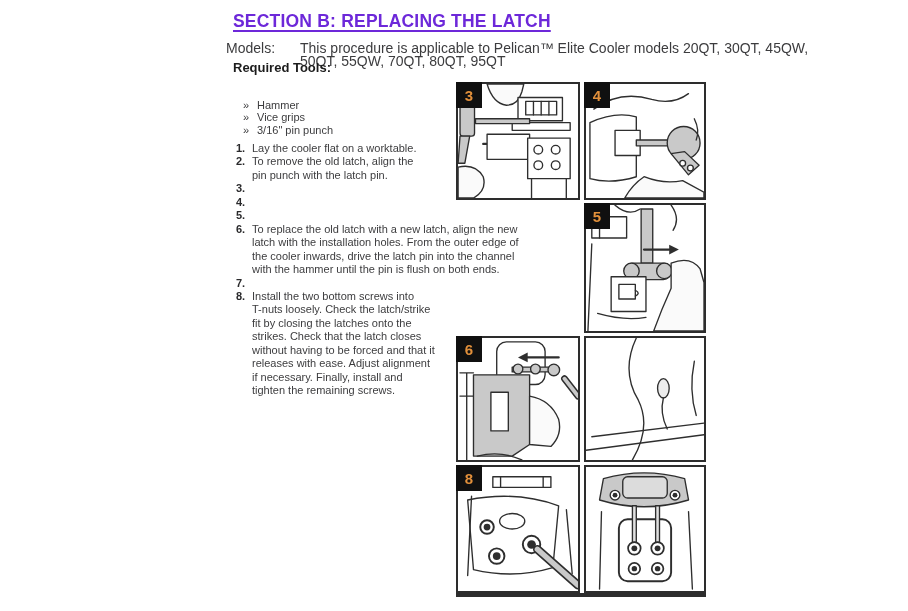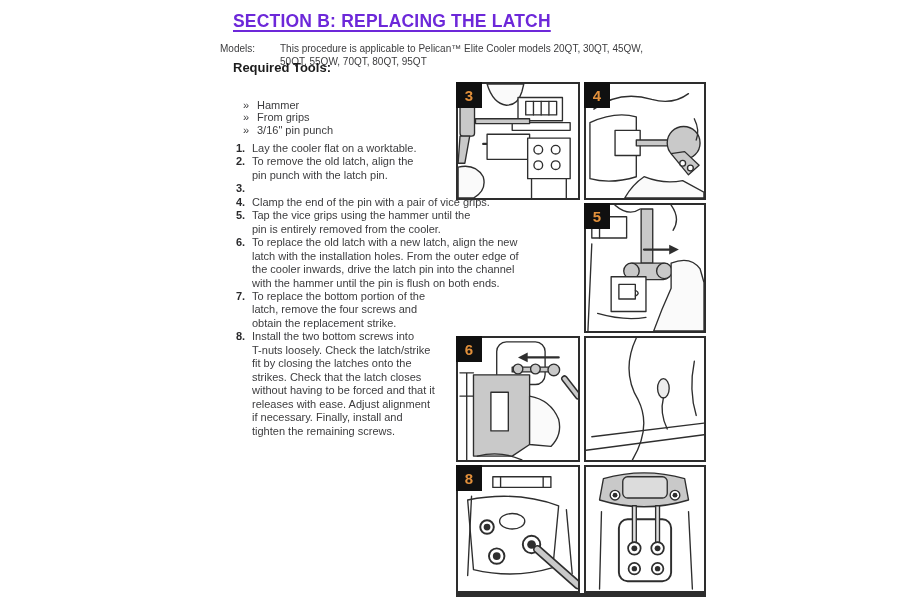--- a/index.html
+++ b/index.html
@@ -5,21 +5,21 @@
   html,body{margin:0;padding:0;background:#ffffff;}
   .page{
     position:relative;width:908px;height:611px;background:#ffffff;overflow:hidden;
     font-family:"Liberation Sans",sans-serif;color:#3c3c3e;
   }
   .title{
     position:absolute;left:233px;top:11px;font-size:17.5px;font-weight:bold;
     color:#6d28d9;letter-spacing:.2px;text-decoration:underline;
     text-decoration-thickness:2px;text-underline-offset:3px;white-space:nowrap;
   }
-  .models{position:absolute;left:220px;top:42px;display:flex;font-size:10px;line-height:13px;}
+  .models{position:absolute;left:226px;top:42px;display:flex;font-size:14px;line-height:13px;}
   .models-label{flex:none;margin-right:5px;}
   .models-text{white-space:pre-line;margin-left:20px;}
   .tools-heading{
     position:absolute;left:233px;top:60px;font-size:13px;font-weight:bold;color:#1c1c1c;
   }
   .tools-list{position:absolute;left:243px;top:99px;font-size:11px;line-height:12.4px;}
   .tool-item{display:flex;}
   .tool-bullet{flex:none;width:14px;}
   .steps{position:absolute;left:236px;top:142px;width:334px;font-size:11px;line-height:13.45px;}
   .step{display:flex;}
@@ -52,21 +52,21 @@
 
   <div class="tools-heading">Required Tools:</div>
 
   <div class="tools-list">
     <div class="tool-item">
       <span class="tool-bullet">»</span>
       <span>Hammer</span>
     </div>
     <div class="tool-item">
       <span class="tool-bullet">»</span>
-      <span>From grips</span>
+      <span>Vice grips</span>
     </div>
     <div class="tool-item">
       <span class="tool-bullet">»</span>
       <span>3/16" pin punch</span>
     </div>
   </div>
 
   <div class="steps">
     <div class="step">
       <span class="step-num">1.</span>
@@ -75,40 +75,34 @@
     <div class="step">
       <span class="step-num">2.</span>
       <span class="step-text">To remove the old latch, align the
 pin punch with the latch pin.</span>
     </div>
     <div class="step">
       <span class="step-num">3.</span>
     </div>
     <div class="step">
       <span class="step-num">4.</span>
-      <span class="step-text">Clamp the end of the pin with a pair of vice grips.</span>
     </div>
     <div class="step">
       <span class="step-num">5.</span>
-      <span class="step-text">Tap the vice grips using the hammer until the
-pin is entirely removed from the cooler.</span>
     </div>
     <div class="step">
       <span class="step-num">6.</span>
       <span class="step-text">To replace the old latch with a new latch, align the new
 latch with the installation holes. From the outer edge of
 the cooler inwards, drive the latch pin into the channel
 with the hammer until the pin is flush on both ends.</span>
     </div>
     <div class="step">
       <span class="step-num">7.</span>
       <span>
-        <span class="step-text">To replace the bottom portion of the
-latch, remove the four screws and
-obtain the replacement strike.</span>
       </span>
     </div>
     <div class="step">
       <span class="step-num">8.</span>
       <span class="step-text">Install the two bottom screws into
 T-nuts loosely. Check the latch/strike
 fit by closing the latches onto the
 strikes. Check that the latch closes
 without having to be forced and that it
 releases with ease. Adjust alignment

